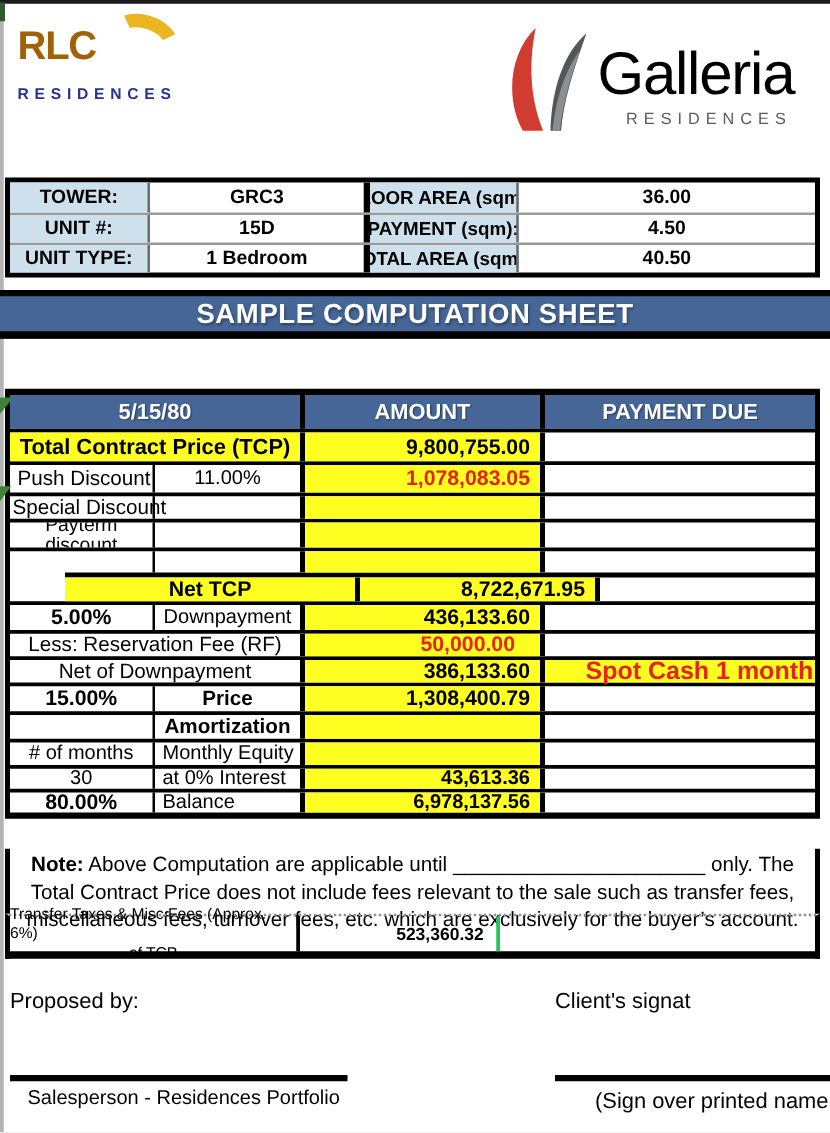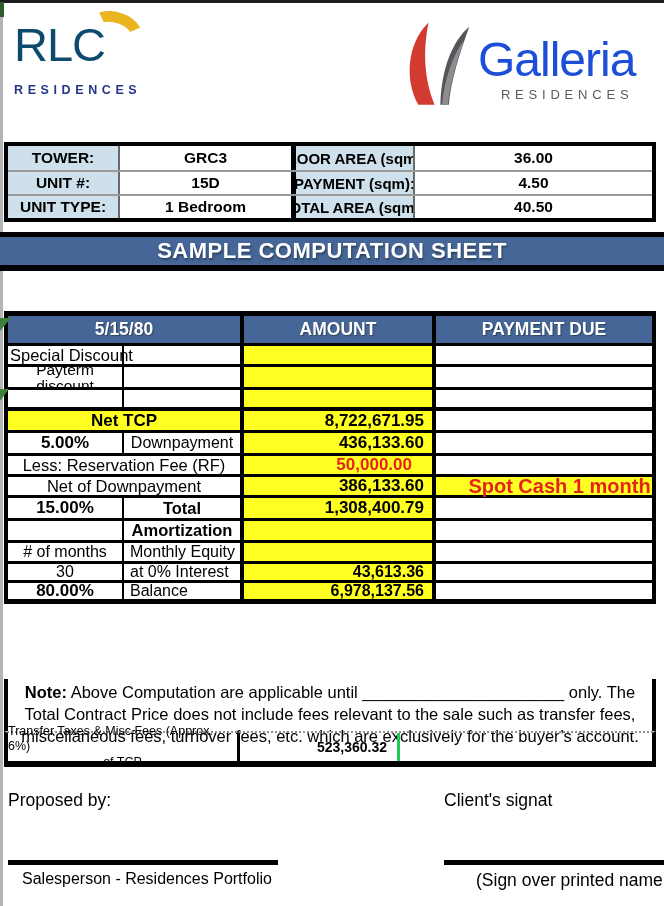--- a/index.html
+++ b/index.html
@@ -17,29 +17,29 @@
   .top-edge { position:absolute; top:0; left:0; right:0; height:3px; background:#1c1c1c; }
   .left-edge { position:absolute; top:3px; left:0; width:3px; bottom:0; background:#b4b4b4; }
   .green-sliver { position:absolute; top:2px; left:0; width:4px; height:15px; background:#2e5b2e; }
   .green-tri-1 { position:absolute; left:0; top:318px; width:0; height:0;
     border-left:11px solid #3c823c; border-bottom:13px solid transparent; z-index:6; }
   .green-tri-2 { position:absolute; left:0; top:389px; width:0; height:0;
     border-left:9px solid #3c823c; border-bottom:12px solid transparent; z-index:6; }
 
   
   .rlc-logo { position:absolute; left:14px; top:20px; width:210px; }
-  .rlc-name { position:relative; font-size:47px; font-weight:normal; color:#0c4a6e; letter-spacing:-1px; line-height:1.05; }
+  .rlc-name { position:relative; font-size:32px; font-weight:bold; color:#a16207; letter-spacing:-1px; line-height:1.05; }
   .rlc-swoosh { position:absolute; left:72px; top:-8px; width:58px; height:42px;
     border:11px solid transparent; border-top:11px solid #ebb522; border-radius:50%;
     transform: rotate(20deg); }
   .rlc-sub { margin-top:14px; font-size:12.5px; font-weight:bold; color:#27348b; letter-spacing:4.6px; }
   .gal-logo { position:absolute; left:398px; top:12px; display:flex; }
   .gal-sails { width:78px; height:104px; }
   .gal-textcol { margin-left:2px; margin-top:24px; }
-  .gal-name { font-size:48px; color:#1d4ed8; line-height:1; letter-spacing:-1px; }
+  .gal-name { font-size:48px; color:#000000; line-height:1; letter-spacing:-1px; }
   .gal-sub { margin-top:3px; font-size:13px; color:#5a5b5e; letter-spacing:4.8px; text-align:right; padding-right:2px; }
 
   
   .unit-table { position:absolute; left:4px; top:142px; width:652px;
     border:4px solid #000; background:#fff; }
   .u-row { display:flex; height:24px; border-top:2px solid #9a9a9a; }
   .u-row:first-child { border-top:none; }
   .u-lab1 { width:112px; background:#cde0eb; border-right:2px solid #6a6a6a;
     display:flex; align-items:center; justify-content:center; font-weight:bold; font-size:15.5px; }
   .u-val1 { width:171px; display:flex; align-items:center; justify-content:center; font-weight:bold; font-size:15.5px; }
@@ -166,21 +166,32 @@
   </div>
 
   <div class="main-table">
 
     <div class="mt-row hdr first r-h27">
       <div class="cLabel hc">5/15/80</div>
       <div class="cAmt hc" style="justify-content:center; padding-right:0;">AMOUNT</div>
       <div class="cDue hc">PAYMENT DUE</div>
     </div>
 
-
+    <div class="mt-row r-h26">
+      <div class="cLabel yellow bold" style="font-size:17.5px;">Total Contract Price (TCP)</div>
+      <div class="cAmt">9,800,755.00</div>
+      <div class="cDue"></div>
+    </div>
+
+    <div class="mt-row r-h25">
+      <div class="cA left nowrap" style="font-size:16.5px;">Push Discount</div>
+      <div class="cB">11.00%</div>
+      <div class="cAmt red">1,078,083.05</div>
+      <div class="cDue"></div>
+    </div>
 
     <div class="mt-row r-h21">
       <div class="cA left nowrap" style="padding-left:2px; font-size:16.5px;">Special Discount</div>
       <div class="cB"></div>
       <div class="cAmt"></div>
       <div class="cDue"></div>
     </div>
 
     <div class="mt-row r-h23">
       <div class="cA">
@@ -196,21 +207,21 @@
       <div class="cDue"></div>
     </div>
 
     <div class="mt-row r-h20">
       <div class="cA"></div>
       <div class="cB"></div>
       <div class="cAmt"></div>
       <div class="cDue"></div>
     </div>
 
-    <div class="mt-row r-h23" style="border-top-width:4px;">
+    <div class="mt-row r-h23" style="border-top-width:4px;margin-left:44px;">
       <div class="cLabel yellow bold" style="font-size:17px;">Net TCP</div>
       <div class="cAmt">8,722,671.95</div>
       <div class="cDue"></div>
     </div>
 
     <div class="mt-row r-h23">
       <div class="cA bold" style="font-size:17px;">5.00%</div>
       <div class="cB">Downpayment</div>
       <div class="cAmt">436,133.60</div>
       <div class="cDue"></div>
@@ -223,21 +234,21 @@
     </div>
 
     <div class="mt-row r-h21">
       <div class="cLabel">Net of Downpayment</div>
       <div class="cAmt">386,133.60</div>
       <div class="cDue yellow red bold" style="font-size:20px;padding-left:31px;">Spot Cash 1 month</div>
     </div>
 
     <div class="mt-row r-h23">
       <div class="cA bold" style="font-size:17px;">15.00%</div>
-      <div class="cB bold" style="font-size:16.5px;">Total</div>
+      <div class="cB bold" style="font-size:16.5px;">Price</div>
       <div class="cAmt">1,308,400.79</div>
       <div class="cDue"></div>
     </div>
 
     <div class="mt-row r-h22">
       <div class="cA"></div>
       <div class="cB bold" style="font-size:16.5px;">Amortization</div>
       <div class="cAmt"></div>
       <div class="cDue"></div>
     </div>

